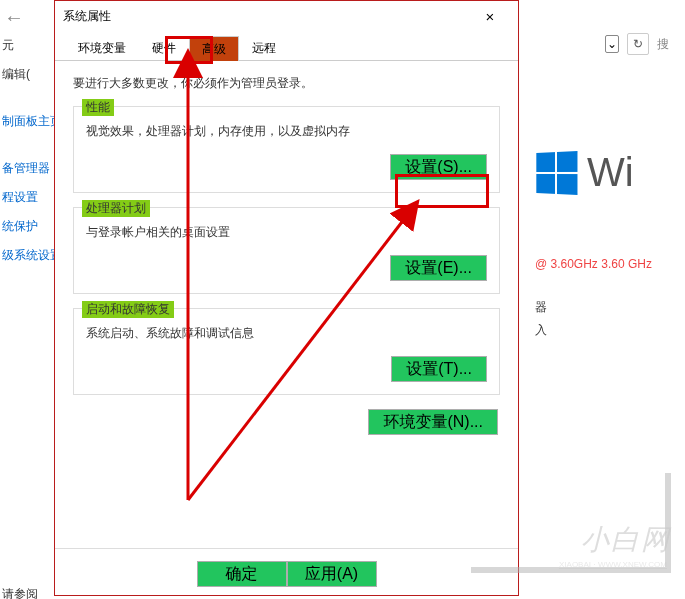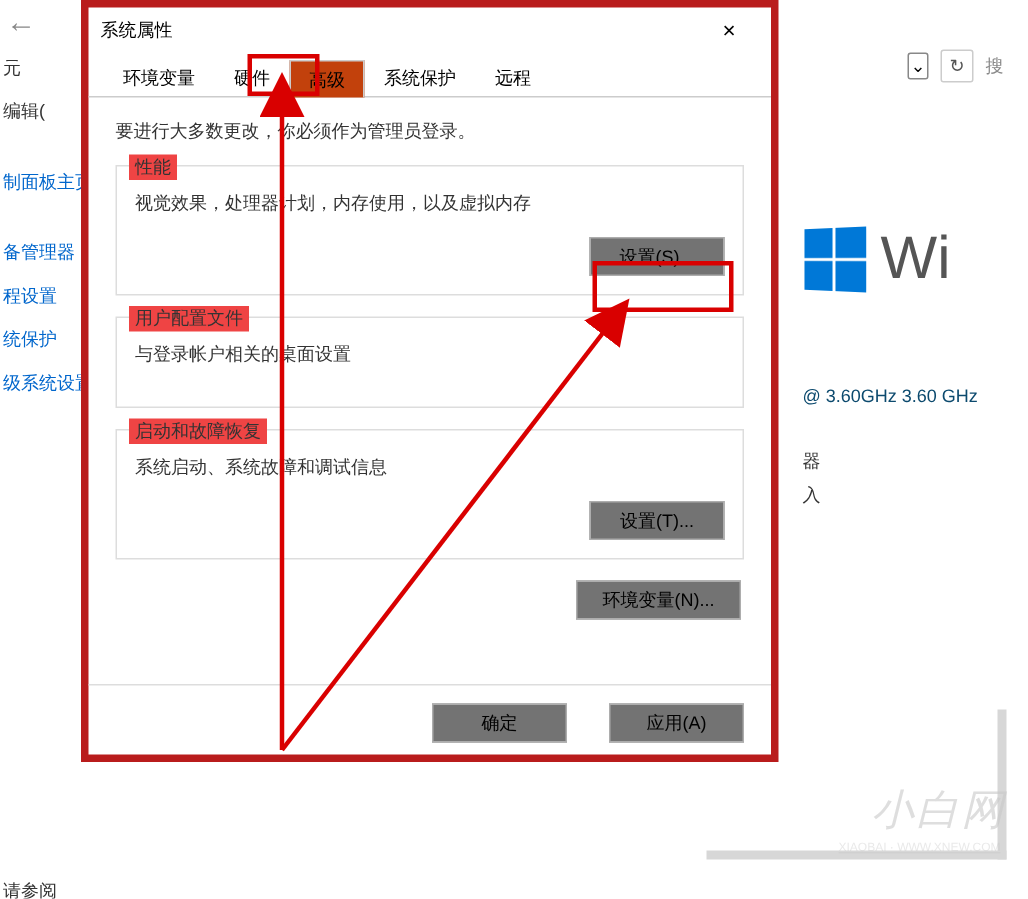--- a/index.html
+++ b/index.html
@@ -15,46 +15,46 @@
   .bg-left .item { padding: 6px 2px; font-size: 12px; white-space: nowrap; overflow: hidden; color: #333; }
   .bg-left .link { color: #0066cc; }
   .bg-left .back { font-size: 20px; color: #888; padding: 4px; }
   .bg-left .sep { height: 18px; }
   
   .bg-right { position: absolute; right: 0; top: 130px; width: 150px; }
   .bg-right .win-logo { display: flex; align-items: center; gap: 10px; margin-top: 20px; }
   .bg-right .win-squares { width: 42px; height: 42px; display: grid; grid-template-columns: 1fr 1fr; grid-template-rows: 1fr 1fr; gap: 2px; transform: perspective(100px) rotateY(-12deg); }
   .bg-right .win-squares div { background: #0078d7; }
   .bg-right .win-text { font-size: 40px; color: #555; font-weight: 300; }
-  .bg-right .cpu { margin-top: 62px; font-size: 12px; color: #0c4a6e; }
+  .bg-right .cpu { margin-top: 62px; font-size: 12px; color: #ef4444; }
   .bg-right .misc { margin-top: 28px; font-size: 12px; color: #333; }
   
   
-  .dialog { position: absolute; left: 54px; top: 0; width: 465px; height: 508px; background: #fff; border: 5px solid #b91c1c; }
+  .dialog { position: absolute; left: 54px; top: 0; width: 465px; height: 596px; background: #fff; border: 1px solid #b91c1c; }
   .titlebar { height: 30px; display: flex; align-items: center; padding: 0 8px; font-size: 12px; }
   .titlebar .title { flex: 1; }
   .titlebar .close { width: 40px; text-align: center; font-size: 15px; cursor: pointer; }
   
   .tabs { display: flex; border-bottom: 1px solid #ccc; padding: 0 10px; margin-top: 4px; height: 26px; }
   .tab { padding: 4px 12px; border: 1px solid transparent; border-bottom: none; cursor: pointer; font-size: 12px; position: relative; }
   .tab.active { border-color: #ccc; background: #c2410c; top: 1px; }
   
   .body { padding: 14px 18px; color: #333; }
   .intro { margin-bottom: 14px; font-size: 12px; }
   
   .group { border: 1px solid #ddd; padding: 10px 12px 12px; margin-bottom: 14px; position: relative; }
-  .group-title { position: absolute; top: -8px; left: 8px; background: #ef4444; padding: 0 4px; font-size: 12px; }
+  .group-title { position: absolute; top: -8px; left: 8px; background: #84cc16; padding: 0 4px; font-size: 12px; }
   .group-desc { font-size: 12px; margin: 6px 0 14px; }
   .group .btn-row { display: flex; justify-content: flex-end; }
   
-  button.win-btn { min-width: 90px; height: 26px; background: #737373; border: 1px solid #adadad; font-size: 12px; cursor: pointer; padding: 0 14px; margin-left: 28px; }
+  button.win-btn { min-width: 90px; height: 26px; background: #22c55e; border: 1px solid #adadad; font-size: 16px; cursor: pointer; padding: 0 14px; }
   
   .env-row { display: flex; justify-content: flex-end; margin-top: 8px; margin-bottom: 18px; padding-right: 2px; }
   
-  .dlg-buttons { display: flex; justify-content: flex-end; padding: 0 18px; position: absolute; bottom: 8px; right: 0; left: 0; border-top: 1px solid #ddd; padding-top: 12px; }
+  .dlg-buttons { display: flex; justify-content: center; padding: 0 18px; position: absolute; bottom: 8px; right: 0; left: 0; border-top: 1px solid #ddd; padding-top: 12px; }
   
   
   .red-box-tab { position: absolute; left: 165px; top: 36px; width: 48px; height: 28px; border: 3px solid #d90000; pointer-events: none; }
   .red-box-btn { position: absolute; left: 395px; top: 174px; width: 94px; height: 34px; border: 3px solid #d90000; pointer-events: none; }
   
   svg.arrows { position: absolute; left: 0; top: 0; width: 685px; height: 599px; pointer-events: none; }
   
   .watermark { position: absolute; right: 14px; bottom: 40px; color: rgba(200,200,200,0.6); font-size: 28px; font-style: italic; letter-spacing: 2px; }
   .watermark-small { position: absolute; right: 18px; bottom: 30px; color: rgba(200,200,200,0.4); font-size: 8px; text-decoration: underline; }
   .watermark-frame { position: absolute; right: 14px; bottom: 26px; width: 200px; height: 100px; border-right: 6px solid #b0b0b0; border-bottom: 6px solid #b0b0b0; opacity: 0.5; }
@@ -105,37 +105,39 @@
 
 <div class="dialog">
   <div class="titlebar">
     <span class="title">系统属性</span>
     <span class="close">×</span>
   </div>
   <div class="tabs">
     <div class="tab">环境变量</div>
     <div class="tab">硬件</div>
     <div class="tab active">高级</div>
-    <div class="tab">系统保护</div>
     <div class="tab">远程</div>
   </div>
   <div class="body">
     <div class="intro">要进行大多数更改，你必须作为管理员登录。</div>
 
     <div class="group">
       <div class="group-title">性能</div>
       <div class="group-desc">视觉效果，处理器计划，内存使用，以及虚拟内存</div>
       <div class="btn-row">
         <button class="win-btn">设置(S)...</button>
       </div>
     </div>
 
     <div class="group">
-      <div class="group-title">用户配置文件</div>
+      <div class="group-title">处理器计划</div>
       <div class="group-desc">与登录帐户相关的桌面设置</div>
+      <div class="btn-row">
+        <button class="win-btn">设置(E)...</button>
+      </div>
     </div>
 
     <div class="group">
       <div class="group-title">启动和故障恢复</div>
       <div class="group-desc">系统启动、系统故障和调试信息</div>
       <div class="btn-row">
         <button class="win-btn">设置(T)...</button>
       </div>
     </div>
 

